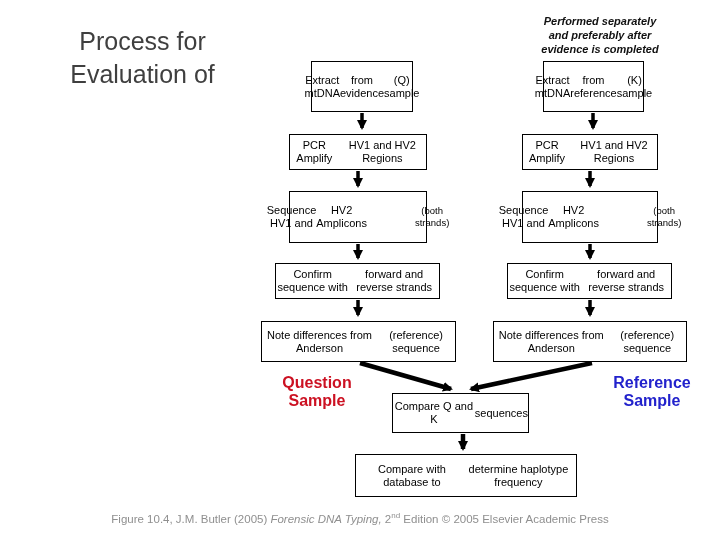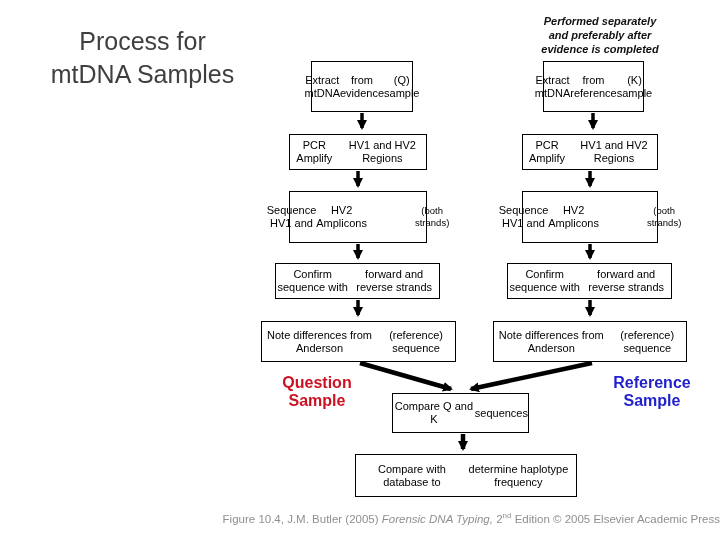--- a/index.html
+++ b/index.html
@@ -25,34 +25,34 @@
   .fbox span{display:block;}
   .fbox .small{font-size:9.5px;line-height:12px;padding-left:48px;}
   .arrows{position:absolute;left:0;top:0;width:720px;height:540px;pointer-events:none;}
   .sample-label{
     position:absolute;font-size:16px;line-height:18px;font-weight:bold;text-align:center;
   }
   .sample-label span{display:block;}
   .label-q{left:267px;top:374px;width:100px;color:#cc1122;}
   .label-r{left:596px;top:374px;width:112px;color:#2222cc;}
   .caption{
-    position:absolute;left:0;top:513px;width:720px;text-align:right;
+    position:absolute;left:0;top:513px;width:720px;text-align:center;
     font-size:11.5px;color:#8f8f8f;
   }
   .caption .it{font-style:italic;}
   .caption sup{font-size:8px;vertical-align:super;line-height:0;}
 </style>
 </head>
 <body>
 
 <div class="slide">
 
   <div class="title">
     <span>Process for</span>
-    <span>mtDNA Samples</span>
+    <span>Evaluation of</span>
   </div>
 
   <div class="note">
     <span>Performed separately</span>
     <span>and preferably after</span>
     <span>evidence is completed</span>
   </div>
 
   <svg class="arrows" viewBox="0 0 720 540">
     <defs>

